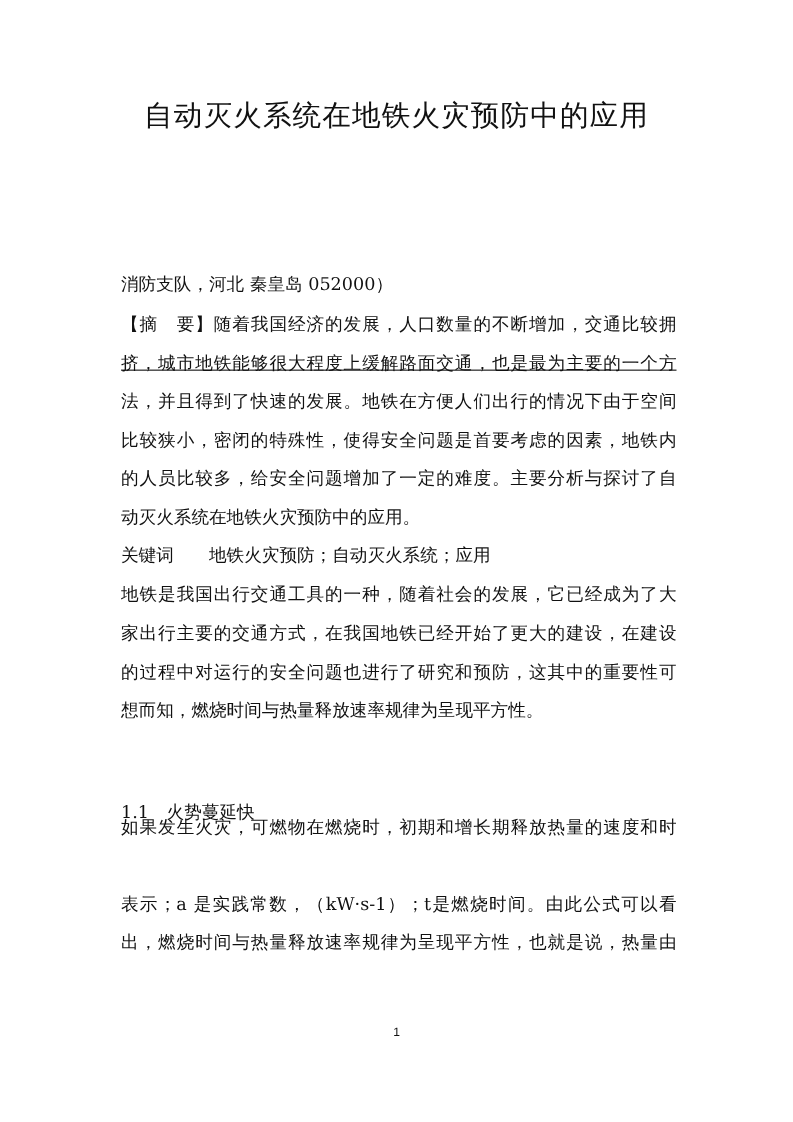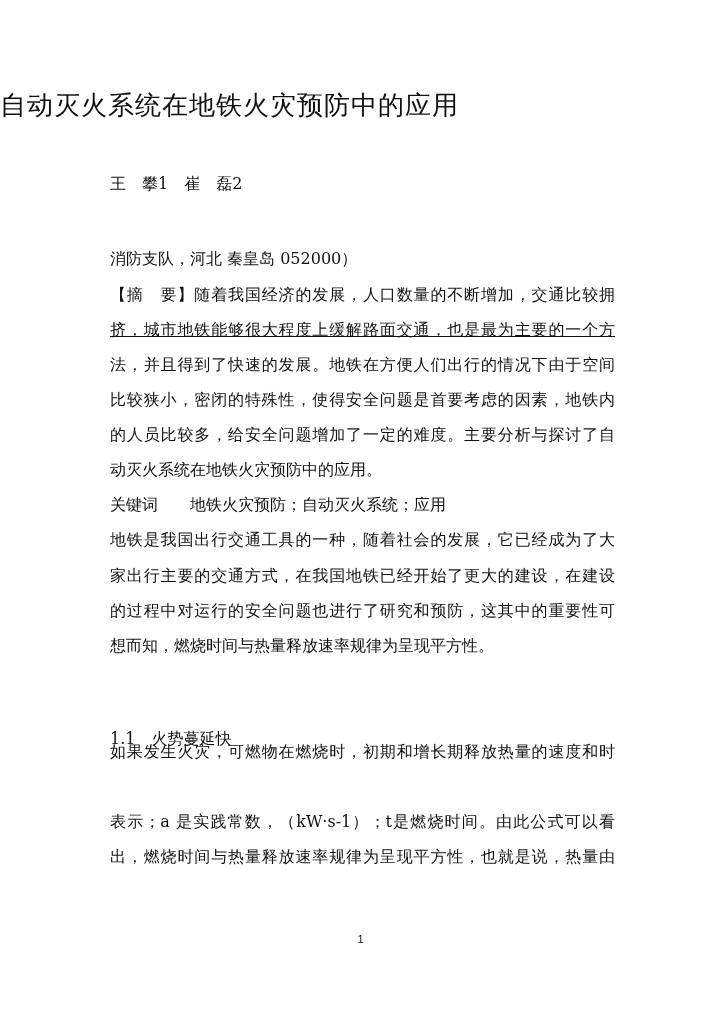--- a/index.html
+++ b/index.html
@@ -1,33 +1,32 @@
 <!DOCTYPE html>
 <html><head>
 <meta charset="utf-8">
 <style>
   html, body { margin: 0; padding: 0; background: #ffffff; }
   body { width: 721px; height: 1020px; position: relative; overflow: hidden;
          font-family: "DejaVu Serif", "Liberation Serif", serif; color: #111; }
   .page { position: absolute; left: 0; top: 0; width: 721px; height: 1020px; background: #fff; }
-  .title { position: absolute; left: 0; width: 721px; top: 88px; text-align: left;
+  .title { position: absolute; left: 0; width: 721px; top: 88px; text-align: center;
            font-size: 26px; letter-spacing: 1px; color: #111; }
   .line { position: absolute; left: 110px; width: 505px; font-size: 16px; line-height: 20px;
           white-space: nowrap; color: #111; }
   .just { text-align: justify; text-align-last: justify; }
   .pagenum { position: absolute; left: 0; width: 721px; top: 933px; text-align: center;
              font-size: 11px; font-family: "Liberation Sans", sans-serif; color: #111; }
 </style>
 </head>
 <body>
 
 <div class="page">
   <div class="title">自动灭火系统在地铁火灾预防中的应用</div>
 
-  <div class="line" style="top:174px;">王　攀1　崔　磊2</div>
 
   <div class="line" style="top:249px;">消防支队，河北 秦皇岛 052000）</div>
 
   <div class="line just" style="top:285px;">【摘　要】随着我国经济的发展，人口数量的不断增加，交通比较拥</div>
   <div class="line just" style="top:320px;text-decoration:underline;">挤，城市地铁能够很大程度上缓解路面交通，也是最为主要的一个方</div>
   <div class="line just" style="top:355px;">法，并且得到了快速的发展。地铁在方便人们出行的情况下由于空间</div>
   <div class="line just" style="top:390px;">比较狭小，密闭的特殊性，使得安全问题是首要考虑的因素，地铁内</div>
   <div class="line just" style="top:425px;">的人员比较多，给安全问题增加了一定的难度。主要分析与探讨了自</div>
   <div class="line" style="top:460px;">动灭火系统在地铁火灾预防中的应用。</div>
 

